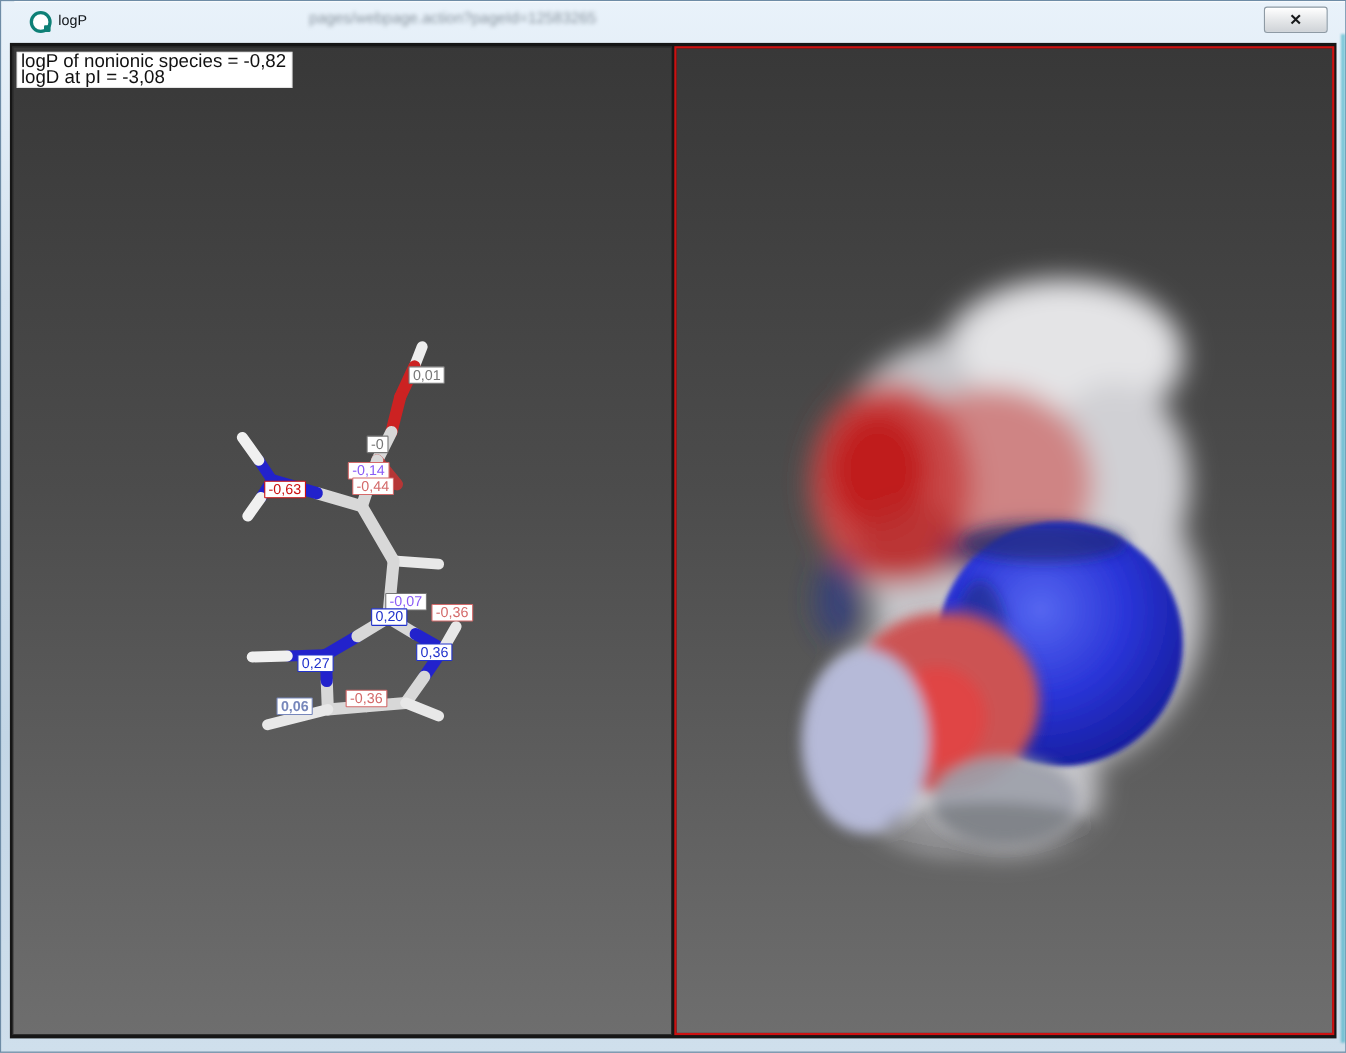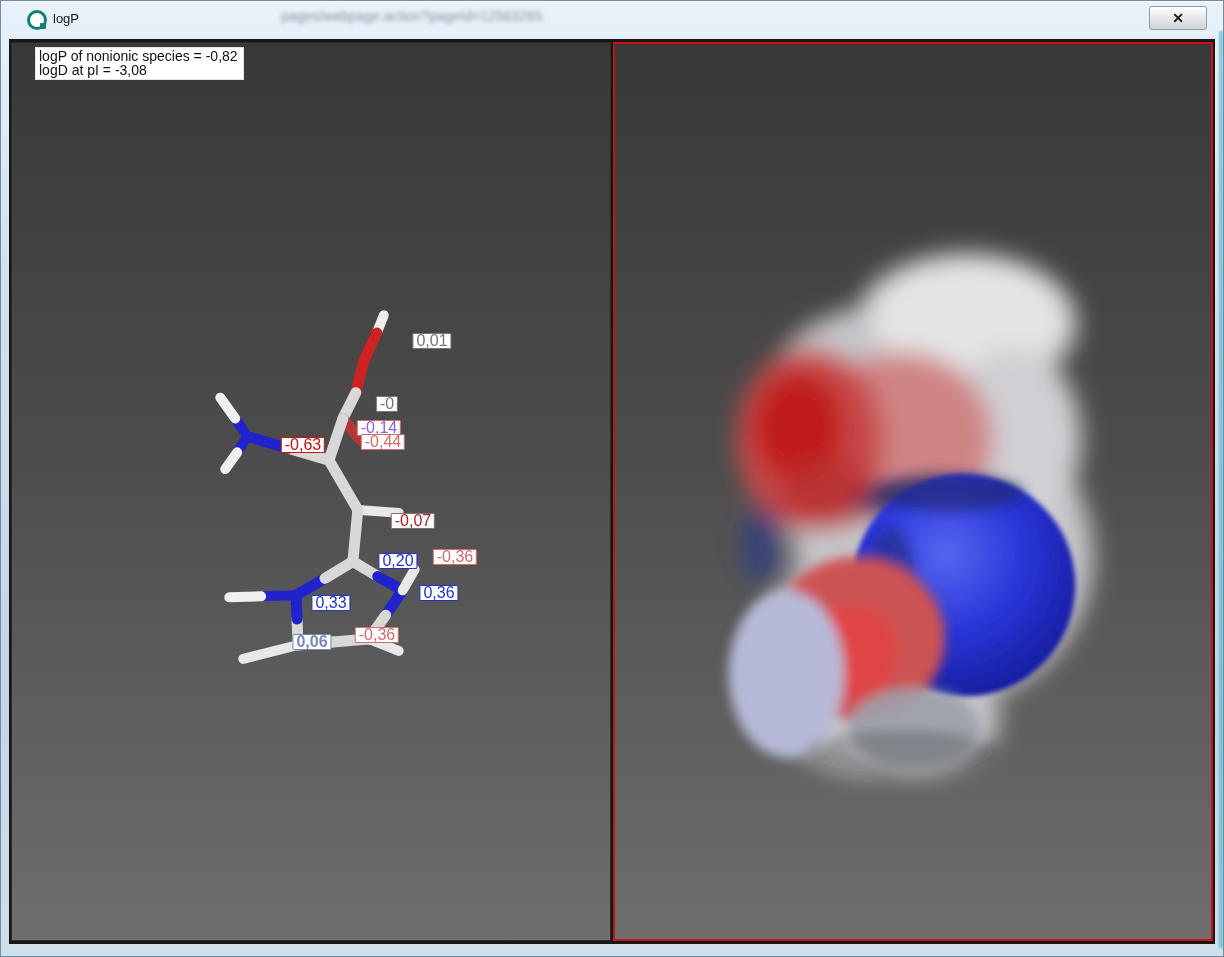--- a/index.html
+++ b/index.html
@@ -30,28 +30,28 @@
 
   
   .content{position:absolute;left:8px;right:8px;top:38px;bottom:12px;background:#161616;}
   .panel{position:absolute;top:3px;bottom:3px;
     background:linear-gradient(180deg,#383838 0%,#4c4c4c 45%,#6e6e6e 100%);}
   .panel.left{left:2px;width:600px;border:1px solid #2c2c2c;box-sizing:border-box;}
   .panel.right{left:604px;right:2px;border:2px solid #cc1111;box-sizing:border-box;}
   .panel svg{position:absolute;inset:0;width:100%;height:100%;}
 
   
-  .info-box{position:absolute;left:24px;top:5px;background:#ffffff;color:#111;
-    font-size:14px;line-height:14px;padding:1px 5px 2px 3px;box-shadow:0 0 0 1px #e4e4e4;}
+  .info-box{position:absolute;left:4px;top:5px;background:#ffffff;color:#111;
+    font-size:17px;line-height:14px;padding:1px 5px 2px 3px;box-shadow:0 0 0 1px #e4e4e4;}
 
   
   .atom-labels-layer{position:absolute;inset:0;}
   .atom-label{position:absolute;transform:translate(-50%,-50%);
     background:#ffffff;border:1px solid;border-radius:1px;
-    font-size:16px;line-height:14px;padding:0 3px;white-space:nowrap;margin-left:44px;}
+    font-size:13px;line-height:14px;padding:0 3px;white-space:nowrap;}
 </style>
 </head>
 <body>
 
 <div class="window">
 
   <div class="titlebar">
     <div class="glass-text">pages/webpage.action?pageId=12583265</div>
     <span class="app-icon"></span>
     <span class="win-title">logP</span>
@@ -106,25 +106,25 @@
           <line x1="392" y1="551" x2="404" y2="530" stroke="#e8e8e8" stroke-width="10"></line>
         </g>
       </svg>
 
       <div class="atom-labels-layer">
           <div class="atom-label" style="left: 376px; top: 298px; color: rgb(119, 119, 119); border-color: rgb(119, 119, 119);">0,01</div>
           <div class="atom-label" style="left: 331px; top: 361px; color: rgb(119, 119, 119); border-color: rgb(119, 119, 119);">-0</div>
           <div class="atom-label" style="left: 323px; top: 385px; color: #8b5cf6; border-color: rgb(212, 106, 106);">-0,14</div>
           <div class="atom-label" style="left: 327px; top: 399px; color: rgb(212, 106, 106); border-color: rgb(212, 106, 106);">-0,44</div>
           <div class="atom-label" style="left: 247px; top: 402px; color: rgb(204, 17, 17); border-color: rgb(204, 17, 17);">-0,63</div>
-          <div class="atom-label" style="left: 357px; top: 478px; color: #b91c1c; border-color: rgb(119, 119, 119);">-0,07</div>
+          <div class="atom-label" style="left: 357px; top: 504px; color: #8b5cf6; border-color: rgb(119, 119, 119);">-0,07</div>
           <div class="atom-label" style="left: 342px; top: 518px; color: rgb(34, 51, 204); border-color: rgb(34, 51, 204);">0,20</div>
           <div class="atom-label" style="left: 399px; top: 514px; color: rgb(212, 106, 106); border-color: rgb(212, 106, 106);">-0,36</div>
           <div class="atom-label" style="left: 383px; top: 550px; color: rgb(34, 51, 204); border-color: rgb(34, 51, 204);">0,36</div>
-          <div class="atom-label" style="left: 275px; top: 560px; color: rgb(34, 51, 204); border-color: rgb(34, 51, 204);">0,33</div>
+          <div class="atom-label" style="left: 275px; top: 560px; color: rgb(34, 51, 204); border-color: rgb(34, 51, 204);">0,27</div>
           <div class="atom-label" style="left: 256px; top: 599px; color: rgb(119, 135, 187); border-color: rgb(119, 135, 187); font-weight: bold;">0,06</div>
           <div class="atom-label" style="left: 321px; top: 592px; color: rgb(212, 106, 106); border-color: rgb(212, 106, 106);">-0,36</div>
         </div>
 
       <div class="info-box">
         <div>logP of nonionic species = -0,82</div>
         <div>logD at pI = -3,08</div>
       </div>
     </div>
 

